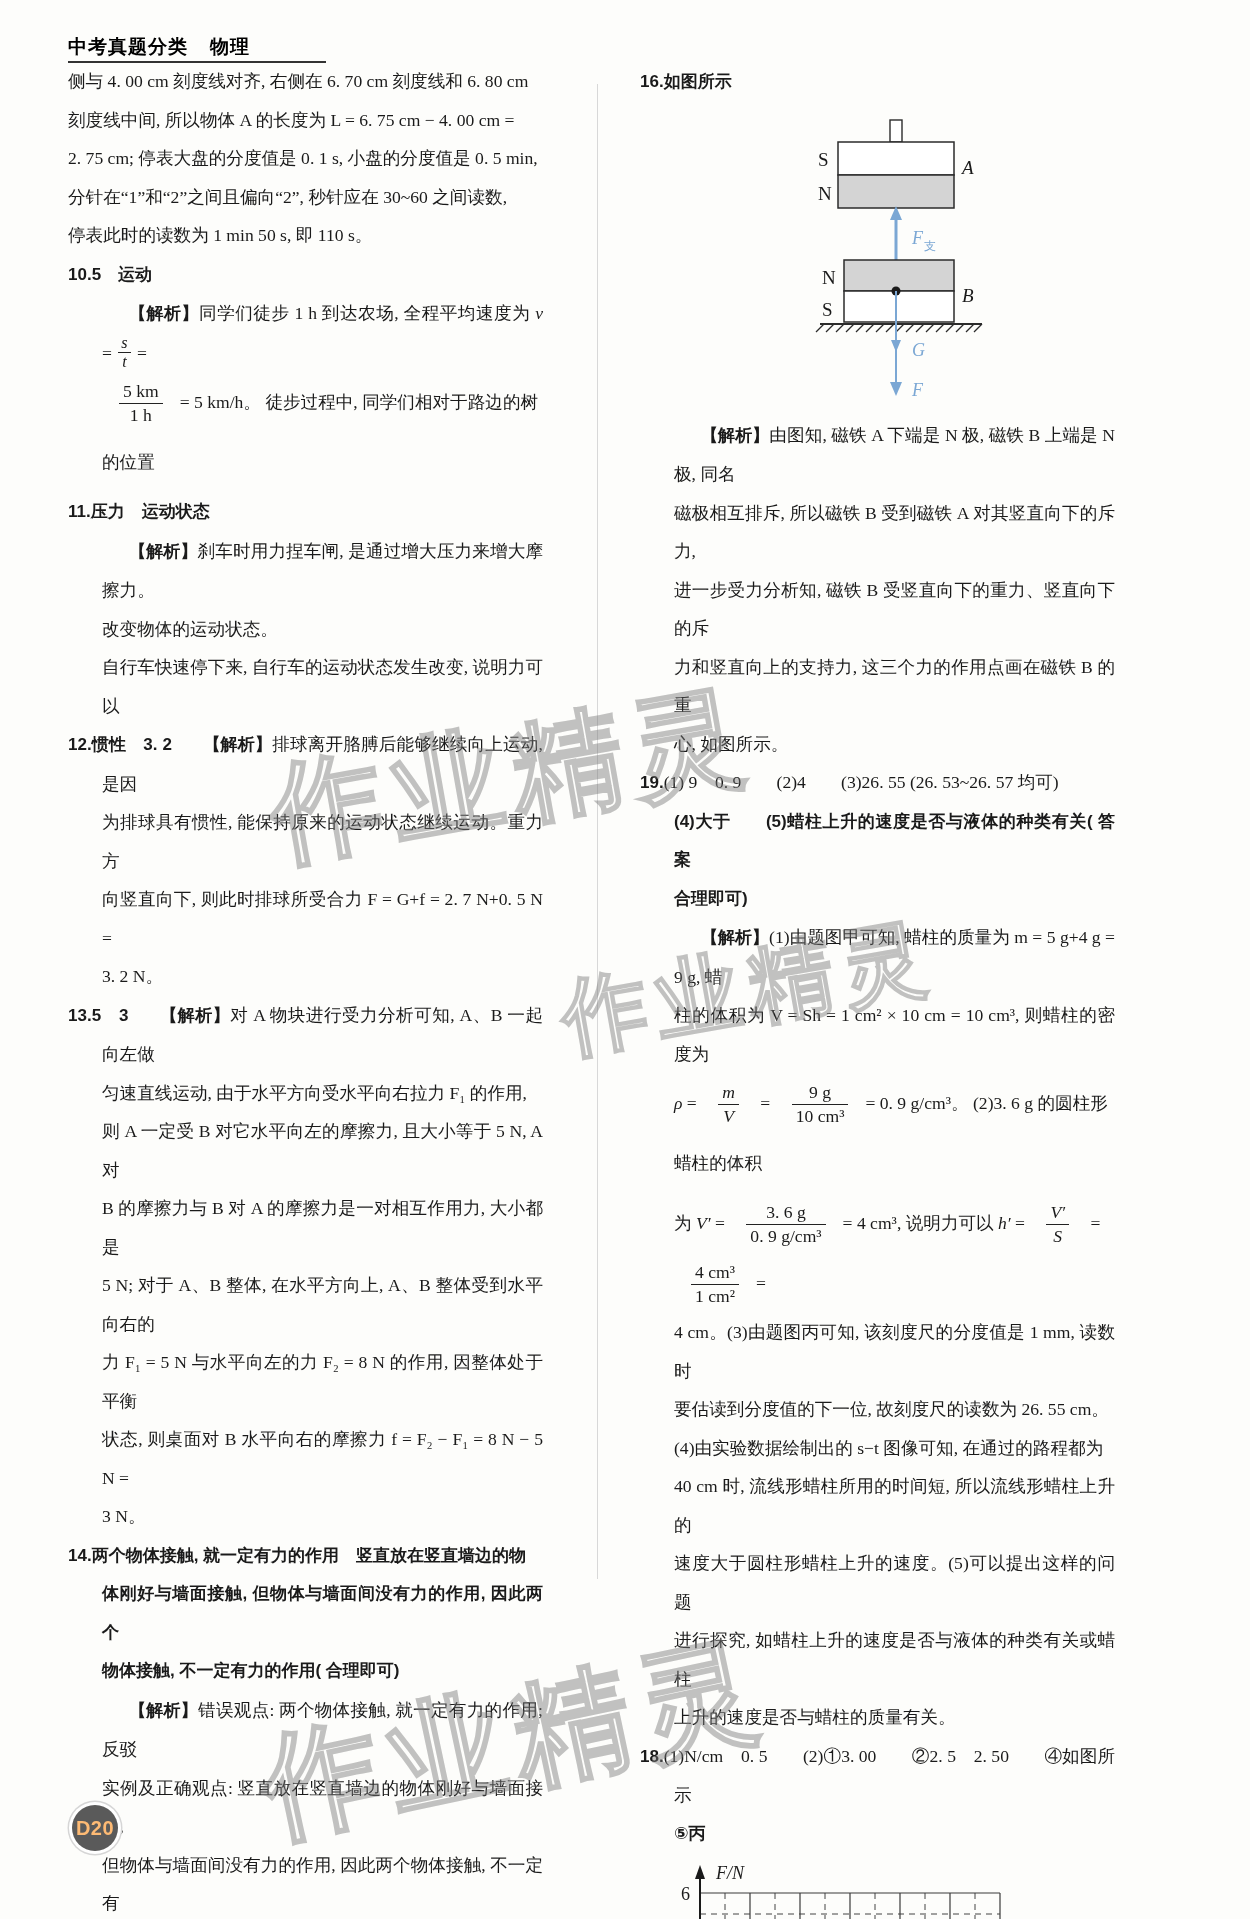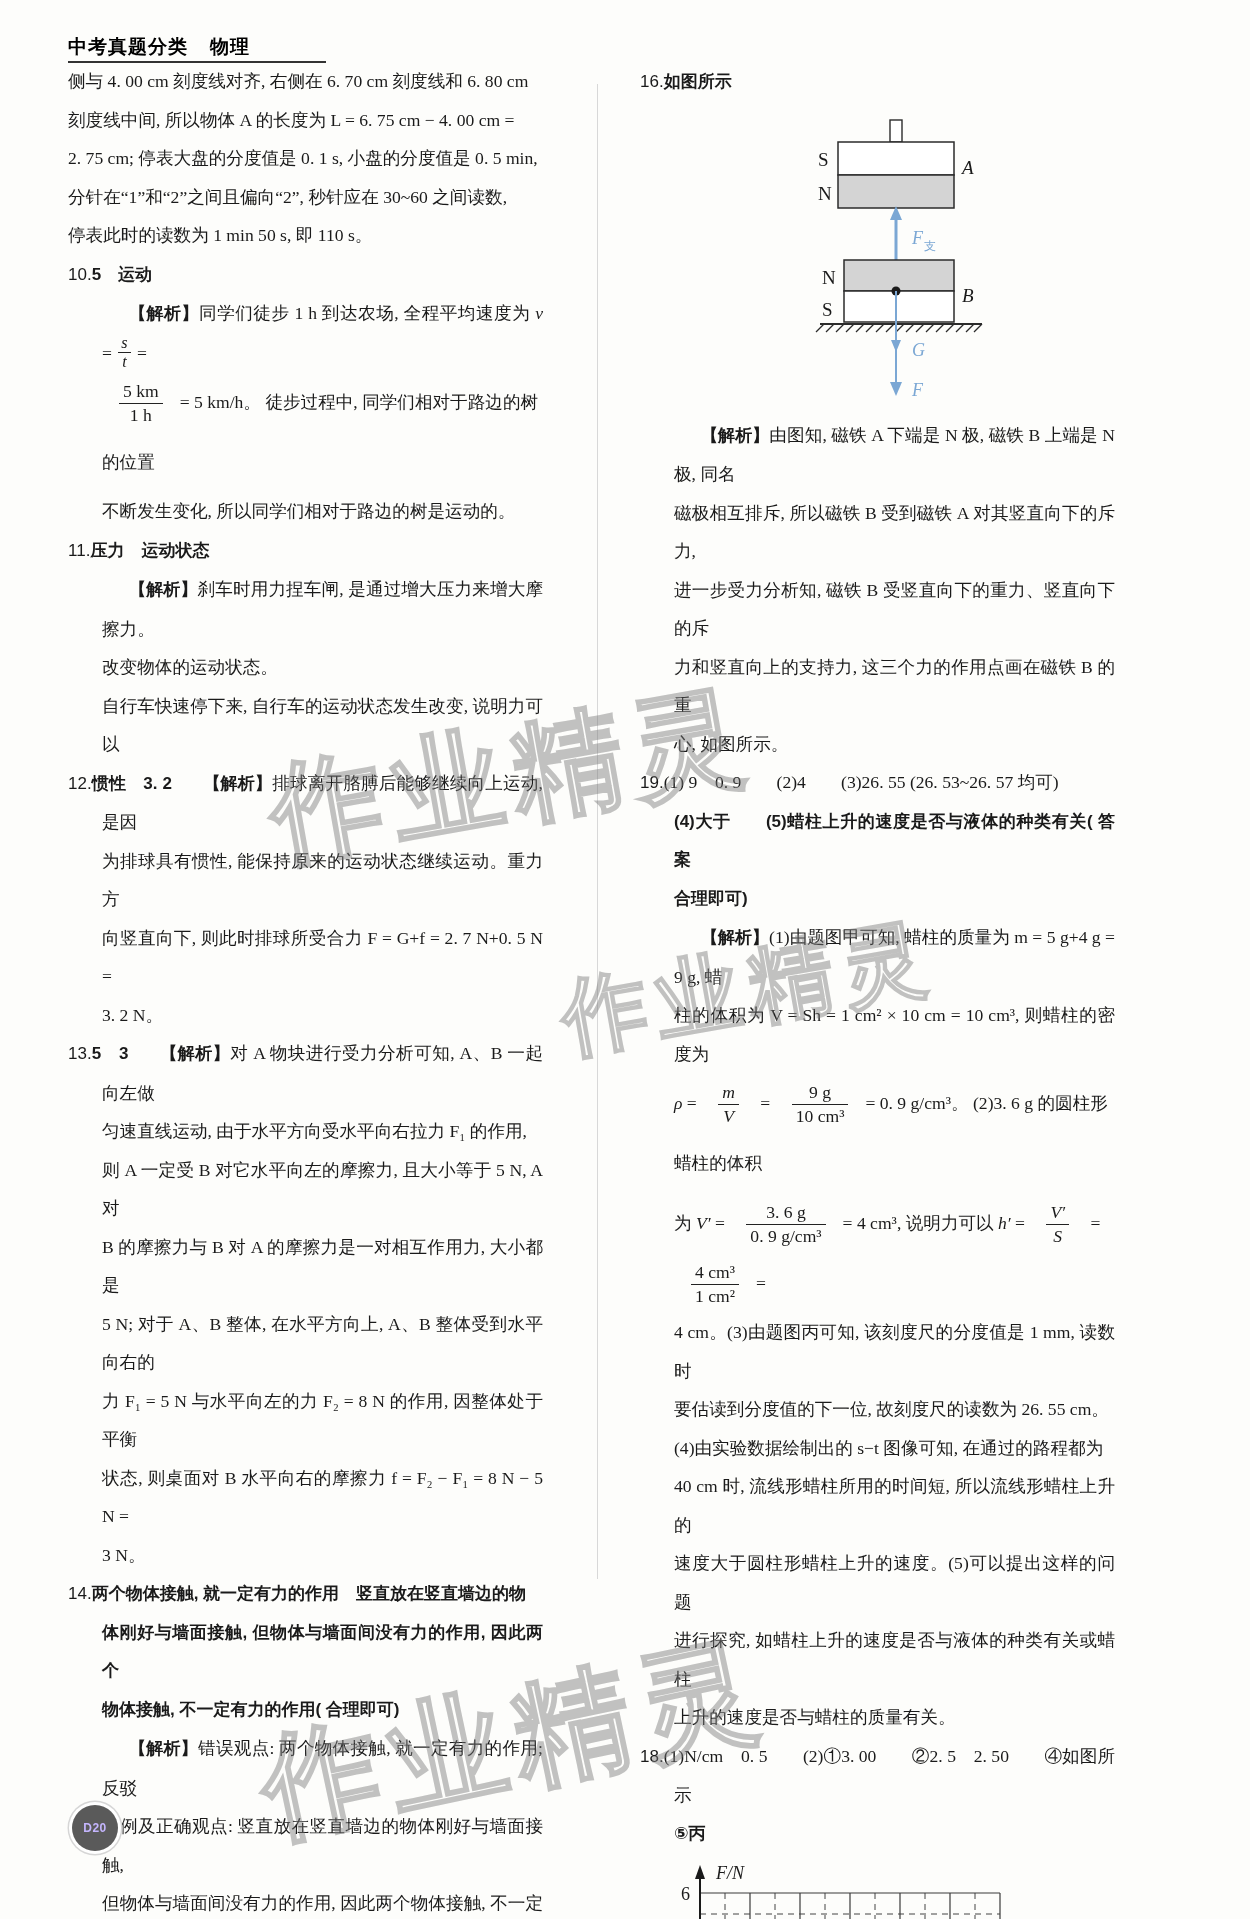--- a/index.html
+++ b/index.html
@@ -78,21 +78,21 @@
     text-justify: inter-ideograph;
   }
   p.indent {
     margin: 0;
     padding-left: 34px;
     text-align: justify;
     text-justify: inter-ideograph;
   }
   .num {
     font-family: "Liberation Sans", "DejaVu Sans", sans-serif;
-    font-weight: normal;
+    font-weight: bold;
     font-size: 17px;
   }
   .bold {
     font-family: "Liberation Sans", "DejaVu Sans", sans-serif;
     font-weight: bold;
     font-size: 17px;
   }
   .jx {
     font-family: "Liberation Sans", "DejaVu Sans", sans-serif;
     font-weight: bold;
@@ -136,24 +136,24 @@
 
   
   .pagebadge {
     position: absolute;
     left: 72px;
     top: 1805px;
     width: 46px;
     height: 46px;
     border-radius: 50%;
     background: #5a5a5a;
-    color: #c4b5fd;
-    font-family: "Liberation Sans", "DejaVu Sans", sans-serif;
-    font-weight: bold;
-    font-size: 12px;
+    color: #fdba74;
+    font-family: "Liberation Sans", "DejaVu Sans", sans-serif;
+    font-weight: bold;
+    font-size: 20px;
     display: flex;
     align-items: center;
     justify-content: center;
     box-shadow: 0 0 0 3px #ffffff, 0 0 0 4.5px #d6d6d6;
     letter-spacing: 0.5px;
   }
 
   
   .wm {
     position: absolute;
@@ -203,21 +203,20 @@
           <span class="d"><i class="v">t</i></span>
         </span> =
       </p>
       <p class="eqline">
         <span class="frac-big">
           <span class="n">5 km</span>
           <span class="d">1 h</span>
         </span><span>= 5 km/h。</span>
         <span>徒步过程中, 同学们相对于路边的树的位置</span>
       </p>
-      <p class="indent">不断发生变化, 所以同学们相对于路边的树是运动的。</p>
     </div>
 
     <div>
       <p class="hang">
         <span class="num">11.</span><span class="bold">压力　运动状态</span>
       </p>
       <p class="indent">
         <span class="jx">【解析】</span><span>刹车时用力捏车闸, 是通过增大压力来增大摩擦力。</span>
       </p>
       <p class="indent">改变物体的运动状态。</p>

